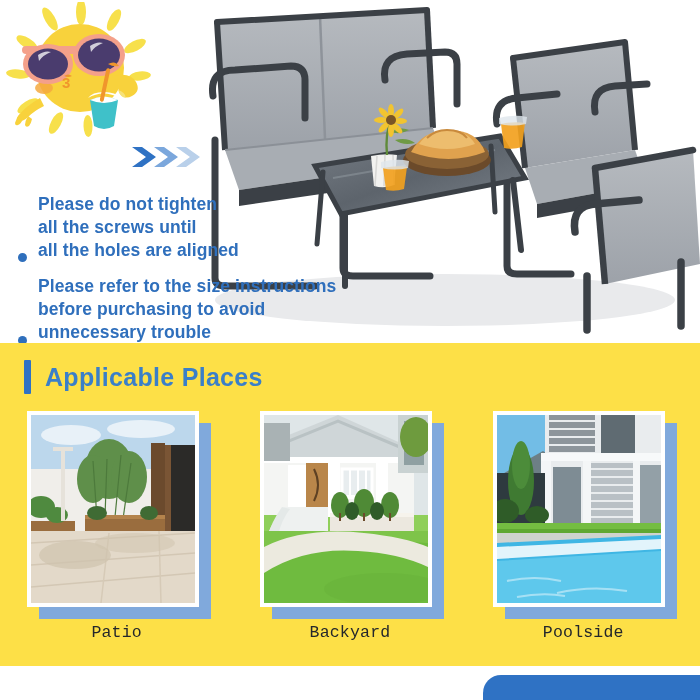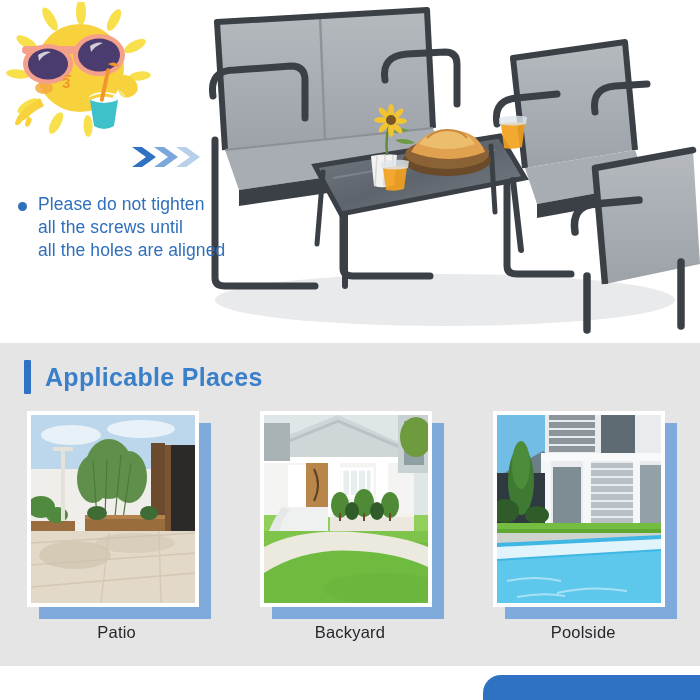--- a/index.html
+++ b/index.html
@@ -21,44 +21,44 @@
   }
 
   
   .sun-wrap { position: absolute; left: 4px; top: 2px; width: 160px; height: 140px; }
 
   
   .chevrons { position: absolute; left: 130px; top: 143px; width: 76px; height: 28px; }
 
   
   .bullets { position: absolute; left: 18px; top: 193px; width: 400px; }
-  .bullet-item { display: flex; align-items: flex-start; margin-bottom: 13px; }
+  .bullet-item { display: flex; align-items: flex-end; margin-bottom: 13px; font-weight: bold; }
   .bullet-dot {
     width: 9px; height: 9px; border-radius: 50%;
     background: #2f6fbc; margin-top: 9px; margin-right: 11px; flex: 0 0 auto;
   }
   .bullet-text {
     color: #2f6fbc; font-size: 17.5px; line-height: 1.32;
     letter-spacing: .1px; white-space: pre-line;
   }
 
   
   .furniture { position: absolute; left: 195px; top: 0px; width: 505px; height: 343px; }
 
   
   .places-section {
     position: absolute; left: 0; top: 343px;
     width: 700px; height: 323px;
-    background: #e5e5e5;
+    background: #fde047;
   }
   .section-head { position: absolute; left: 24px; top: 17px; display: flex; align-items: center; }
   .head-bar { width: 7px; height: 34px; background: #2f72c4; border-radius: 1px; margin-right: 14px; }
   .head-title { color: #3a7fc9; font-size: 25px; font-weight: bold; letter-spacing: .3px; }
 
-  .cards { position: absolute; left: 0; top: 68px; width: 700px; display: flex; }
+  .cards { position: absolute; left: 0; top: 68px; width: 700px; display: flex; font-family: Liberation Mono, monospace; }
   .card { width: 233.3px; display: flex; flex-direction: column; align-items: center; }
   .photo-shell { position: relative; width: 180px; height: 200px; }
   .photo-shadow {
     position: absolute; left: 12px; top: 12px;
     width: 172px; height: 196px; background: #80a9dc;
   }
   .photo-frame {
     position: absolute; left: 0; top: 0;
     width: 172px; height: 196px; background: #ffffff;
     padding: 4px; overflow: hidden;
@@ -242,20 +242,26 @@
       </svg>
     </div>
 
     <div class="bullets">
       <div class="bullet-item">
         <span class="bullet-dot"></span>
         <span class="bullet-text">Please do not tighten
 all the screws until
 all the holes are aligned</span>
       </div>
+      <div class="bullet-item">
+        <span class="bullet-dot"></span>
+        <span class="bullet-text">Please refer to the size instructions
+before purchasing to avoid
+unnecessary trouble</span>
+      </div>
     </div>
   </div>
 
   <div class="places-section">
     <div class="section-head">
       <span class="head-bar"></span>
       <span class="head-title">Applicable Places</span>
     </div>
 
     <div class="cards">

